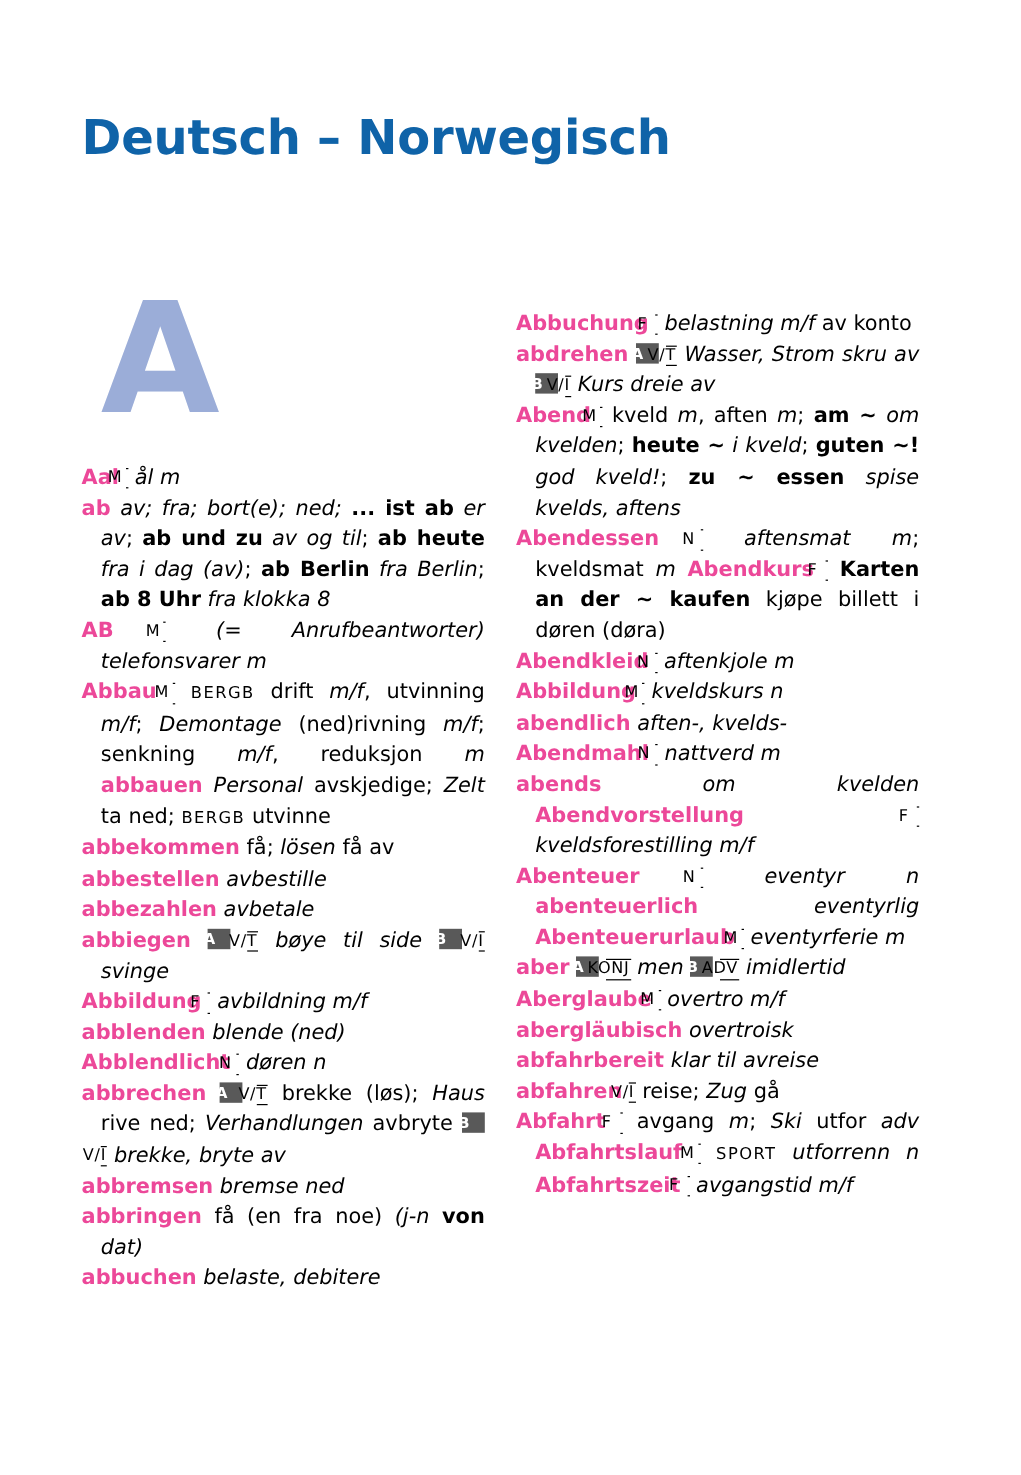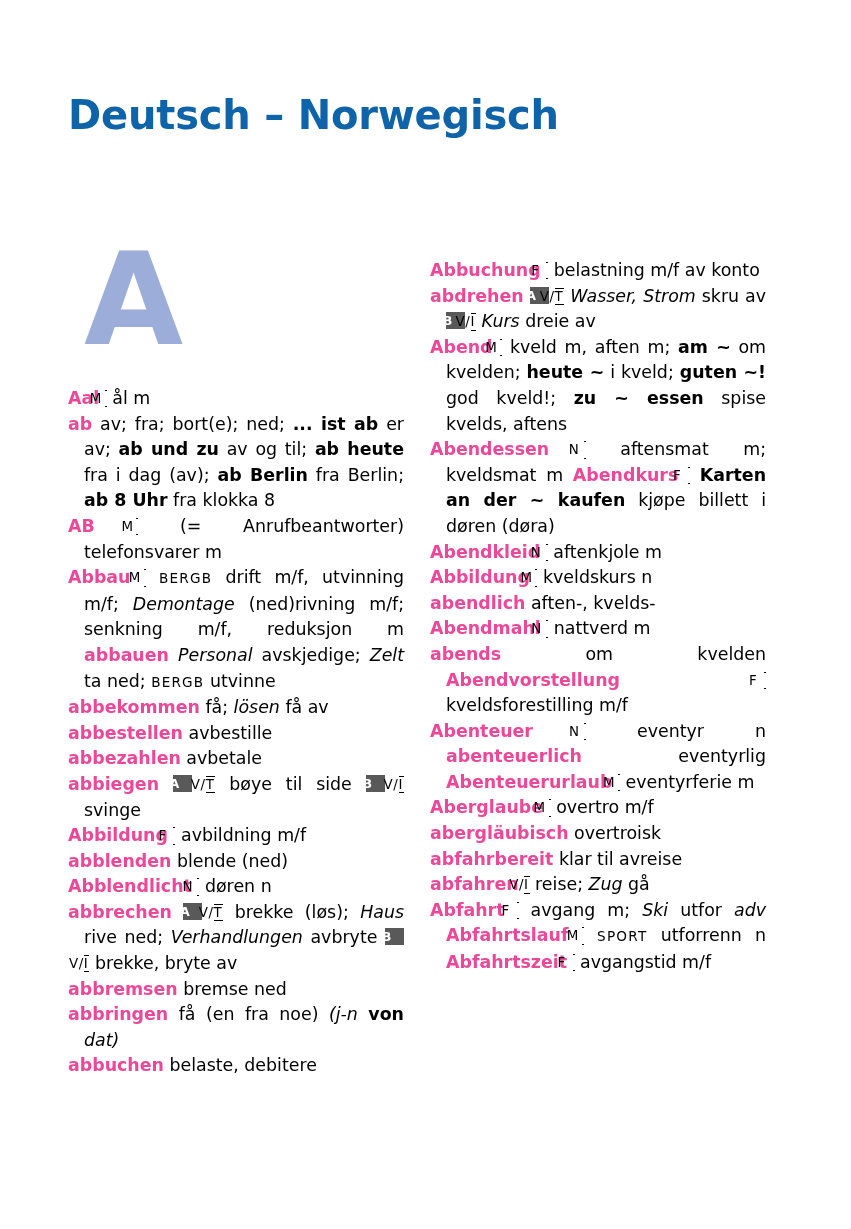--- a/index.html
+++ b/index.html
@@ -74,29 +74,31 @@
     text-justify: inter-word;
   }
 
   
   .hw {            
     color: #ec4899;
     font-weight: bold;
   }
   .tr {            
     color: #000000;
+    font-style: italic;
   }
   .de {            
     color: #000000;
     font-weight: bold;
   }
   .it {            
     font-style: italic;
   }
   .gen {           
+    font-style: italic;
   }
 
   
   .lbl {
     font-size: 13.6px;
     letter-spacing: 1.2px;
     color: #000000;
   }
 
   
@@ -188,20 +190,21 @@
       <p class="entry"><span class="hw">Abbildung</span> <span class="tag">M</span> <span class="tr">kveldskurs</span> <span class="gen">n</span></p>
 
       <p class="entry"><span class="hw">abendlich</span> <span class="tr">aften-, kvelds-</span></p>
 
       <p class="entry"><span class="hw">Abendmahl</span> <span class="tag">N</span> <span class="tr">nattverd</span> <span class="gen">m</span></p>
 
       <p class="entry"><span class="hw">abends</span> <span class="tr">om kvelden</span> <span class="hw">Abendvorstellung</span> <span class="tag">F</span> <span class="tr">kveldsforestilling</span> <span class="gen">m/f</span></p>
 
       <p class="entry"><span class="hw">Abenteuer</span> <span class="tag">N</span> <span class="tr">eventyr</span> <span class="gen">n</span> <span class="hw">abenteuerlich</span> <span class="tr">eventyrlig</span> <span class="hw">Abenteuerurlaub</span> <span class="tag">M</span> <span class="tr">eventyrferie</span> <span class="gen">m</span></p>
 
+      <p class="entry"><span class="hw">aber</span> <span class="sense">A</span> <span class="tag">KONJ</span> <span class="tr">men</span> <span class="sense">B</span> <span class="tag">ADV</span> <span class="tr">imidlertid</span></p>
 
       <p class="entry"><span class="hw">Aberglaube</span> <span class="tag">M</span> <span class="tr">overtro</span> <span class="gen">m/f</span></p>
 
       <p class="entry"><span class="hw">abergläubisch</span> <span class="tr">overtroisk</span></p>
 
       <p class="entry"><span class="hw">abfahrbereit</span> <span class="tr">klar til avreise</span></p>
 
       <p class="entry"><span class="hw">abfahren</span> <span class="tag">V/I</span> reise; <span class="it">Zug</span> gå</p>
 
       <p class="entry"><span class="hw">Abfahrt</span> <span class="tag">F</span> avgang <span class="gen">m</span>; <span class="it">Ski</span> utfor <span class="it">adv</span> <span class="hw">Abfahrtslauf</span> <span class="tag">M</span> <span class="lbl">SPORT</span> <span class="tr">utforrenn</span> <span class="gen">n</span> <span class="hw">Abfahrtszeit</span> <span class="tag">F</span> <span class="tr">avgangstid</span> <span class="gen">m/f</span></p>

